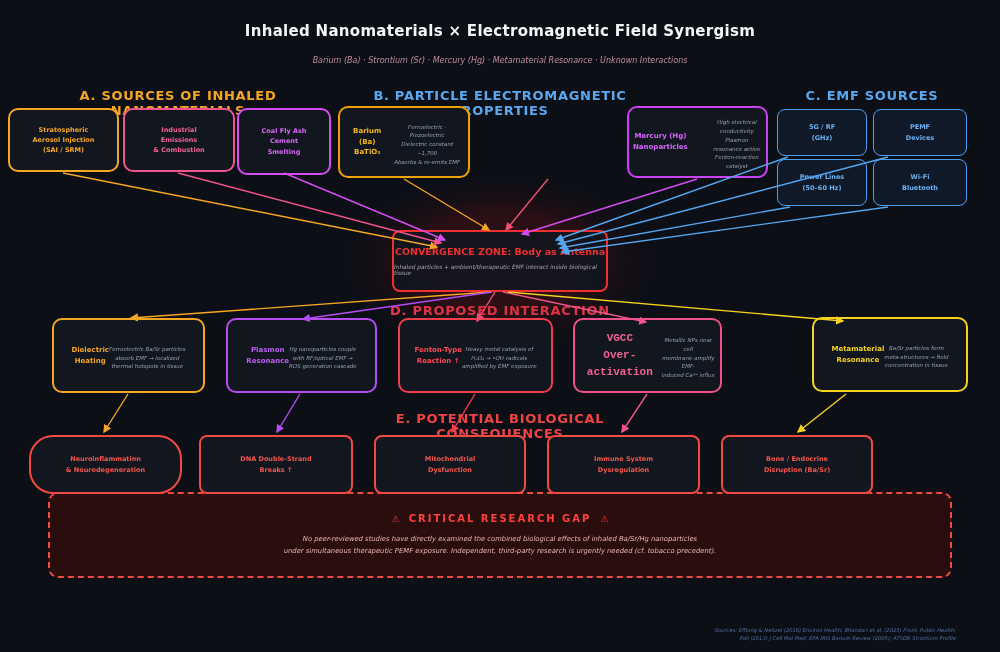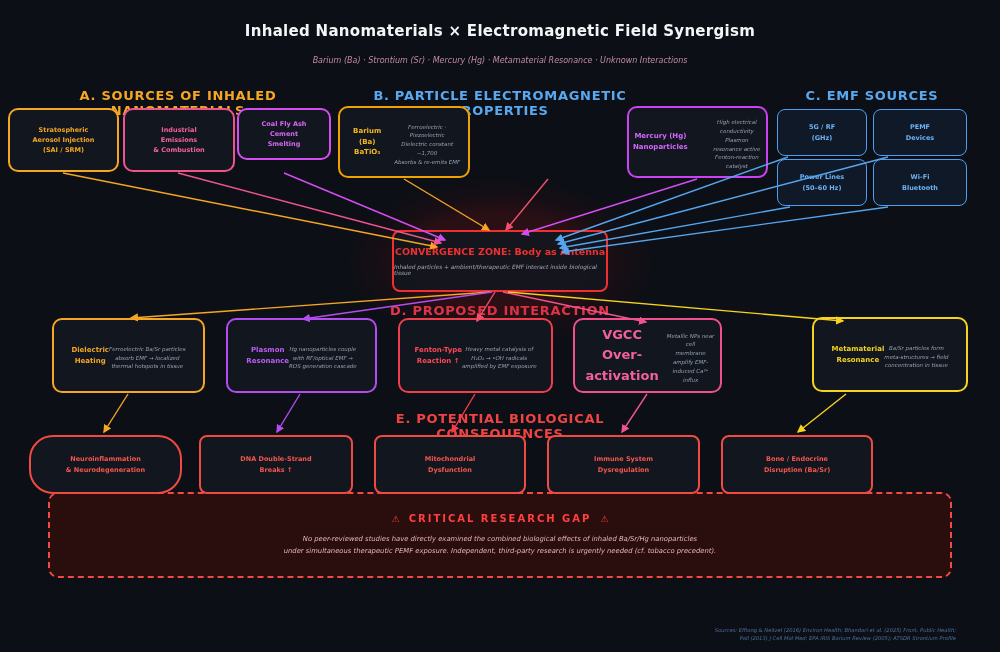--- a/index.html
+++ b/index.html
@@ -25,21 +25,21 @@
   .box{
     display:flex;flex-direction:row;align-items:center;justify-content:center;
     background:#11161f;border:2px solid #888;border-radius:10px;z-index:3;
     padding:2px 4px;
   }
   .box .t{font-weight:bold;white-space:pre-line;text-align:center;font-size:6.5px;line-height:1.55;}
   .box .d{font-style:italic;white-space:pre-line;text-align:center;color:#97a0af;font-size:5.5px;line-height:1.6;margin-top:5px;}
   
   .a1{left:8px;top:108px;width:111px;height:64px;border-color:#f5a623;}  .a1 .t{color:#f5a623;}
   .a2{left:123px;top:108px;width:112px;height:64px;border-color:#f0548c;} .a2 .t{color:#f2619a;}
-  .a3{left:237px;top:108px;width:94px;height:52px;border-color:#d44cf2;} .a3 .t{color:#d966f5;}
+  .a3{left:237px;top:108px;width:94px;height:67px;border-color:#d44cf2;} .a3 .t{color:#d966f5;}
   
   .b1{left:338px;top:106px;width:132px;height:72px;border-color:#f0a202;} .b1 .t{color:#f5b81e;font-size:7px;}
   .b2{left:478px;top:106px;width:140px;height:72px;border-color:#f0506e;} .b2 .t{color:#f5687e;font-size:7px;}
   .b3{left:627px;top:106px;width:141px;height:72px;border-color:#cb42f5;gap:24px;} .b3 .t{color:#d966ff;font-size:7px;}
   
   .cbox{border-width:1.5px;border-radius:8px;background:#0f1928;}
   .c1{left:777px;top:109px;width:90px;height:47px;border-color:#4d9ef0;} 
   .c2{left:873px;top:109px;width:94px;height:47px;border-color:#4d9ef0;}
   .c3{left:777px;top:159px;width:90px;height:47px;border-color:#4d9ef0;}
   .c4{left:873px;top:159px;width:94px;height:47px;border-color:#4d9ef0;}
@@ -48,21 +48,21 @@
   .glow{left:340px;top:175px;width:320px;height:175px;z-index:1;border-radius:50%;
     background:radial-gradient(closest-side,rgba(190,30,30,.16),rgba(150,18,18,.22) 55%,rgba(100,12,12,.12) 75%,rgba(0,0,0,0) 100%);}
   .conv{left:392px;top:230px;width:216px;height:62px;border:2px solid #f03030;border-radius:8px;
     background:rgba(17,22,31,.85);display:flex;flex-direction:column;align-items:center;justify-content:center;z-index:3;}
   .conv .t{color:#f03030;font-weight:bold;font-size:9.5px;}
   .conv .d{color:#a9a4b4;font-style:italic;font-size:5.8px;margin-top:7px;}
   
   .d1{left:52px;top:318px;width:153px;height:75px;border-color:#f5a623;}  .d1 .t{color:#f5a623;font-size:7px;}
   .d2{left:226px;top:318px;width:151px;height:75px;border-color:#b44cf0;} .d2 .t{color:#c05cf5;font-size:7px;}
   .d3{left:398px;top:318px;width:155px;height:75px;border-color:#f23d4c;} .d3 .t{color:#ff4757;font-size:7px;}
-  .d4{left:573px;top:318px;width:149px;height:75px;border-color:#f0508c;} .d4 .t{color:#f2619a;font-size:13px;}
+  .d4{left:573px;top:318px;width:149px;height:75px;border-color:#f0508c;} .d4 .t{color:#f2619a;font-size:11px;font-family:Liberation Mono, monospace;}
   .d5{left:768px;top:317px;width:156px;height:75px;border-color:#f5d31e;margin-left:44px;} .d5 .t{color:#f5d31e;font-size:7px;}
   
   .ebox{border-color:#f04a42;border-radius:8px;}
   .ebox .t{color:#f5564c;}
   .e1{left:29px;top:435px;width:153px;height:59px;border-radius:24px;}
   .e2{left:199px;top:435px;width:154px;height:59px;}
   .e3{left:374px;top:435px;width:152px;height:59px;}
   .e4{left:547px;top:435px;width:153px;height:59px;}
   .e5{left:721px;top:435px;width:152px;height:59px;}
   

